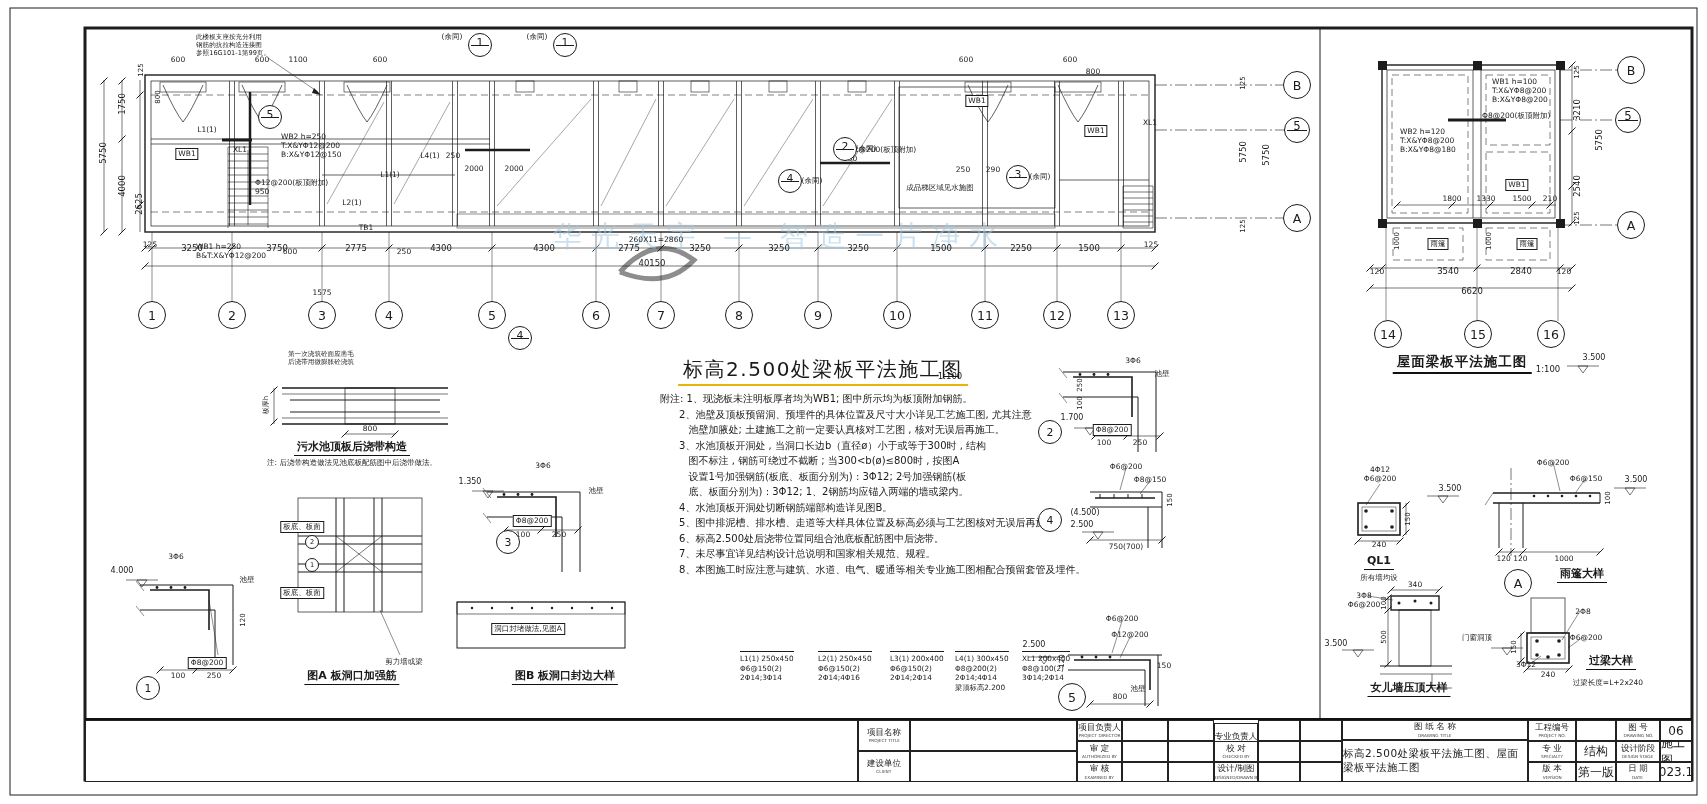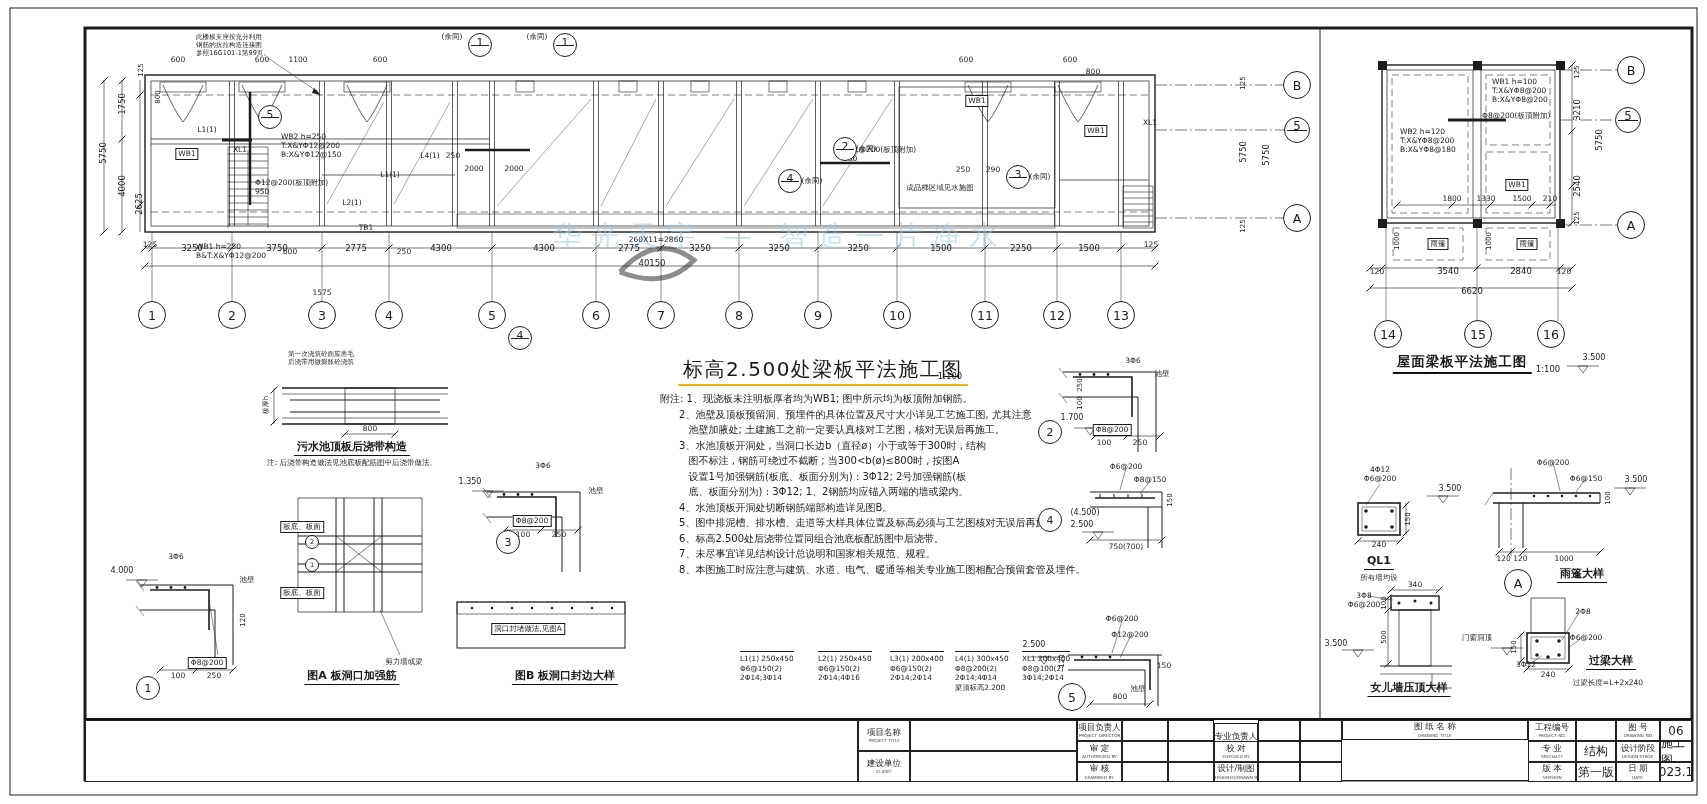--- a/index.html
+++ b/index.html
@@ -792,20 +792,23 @@
   <div class="cell" style="left:1173px;top:21px;width:42px;height:21px"></div>
   <div class="cell" style="left:1173px;top:42px;width:42px;height:20px"></div>
   <div class="cell" style="left:1215px;top:0;width:42px;height:21px"></div>
   <div class="cell" style="left:1215px;top:21px;width:42px;height:21px"></div>
   <div class="cell" style="left:1215px;top:42px;width:42px;height:20px"></div>
 
   <div class="cell" style="left:1257px;top:0;width:186px;height:20px">
     <div class="cn">图 纸 名 称</div>
         <div class="en">DRAWING TITLE</div>
   </div>
+  <div class="cell" style="left:1257px;top:20px;width:186px;height:42px">
+    <div class="dwgt">标高2.500处梁板平法施工图、屋面梁板平法施工图</div>
+  </div>
 
   <div class="cell" style="left:1443px;top:0;width:48px;height:21px">
     <div class="cn">工程编号</div>
         <div class="en">PROJECT NO.</div>
   </div>
   <div class="cell" style="left:1491px;top:0;width:40px;height:21px">
     <div class="val"></div>
   </div>
   <div class="cell" style="left:1443px;top:21px;width:48px;height:21px">
     <div class="cn">专 业</div>

